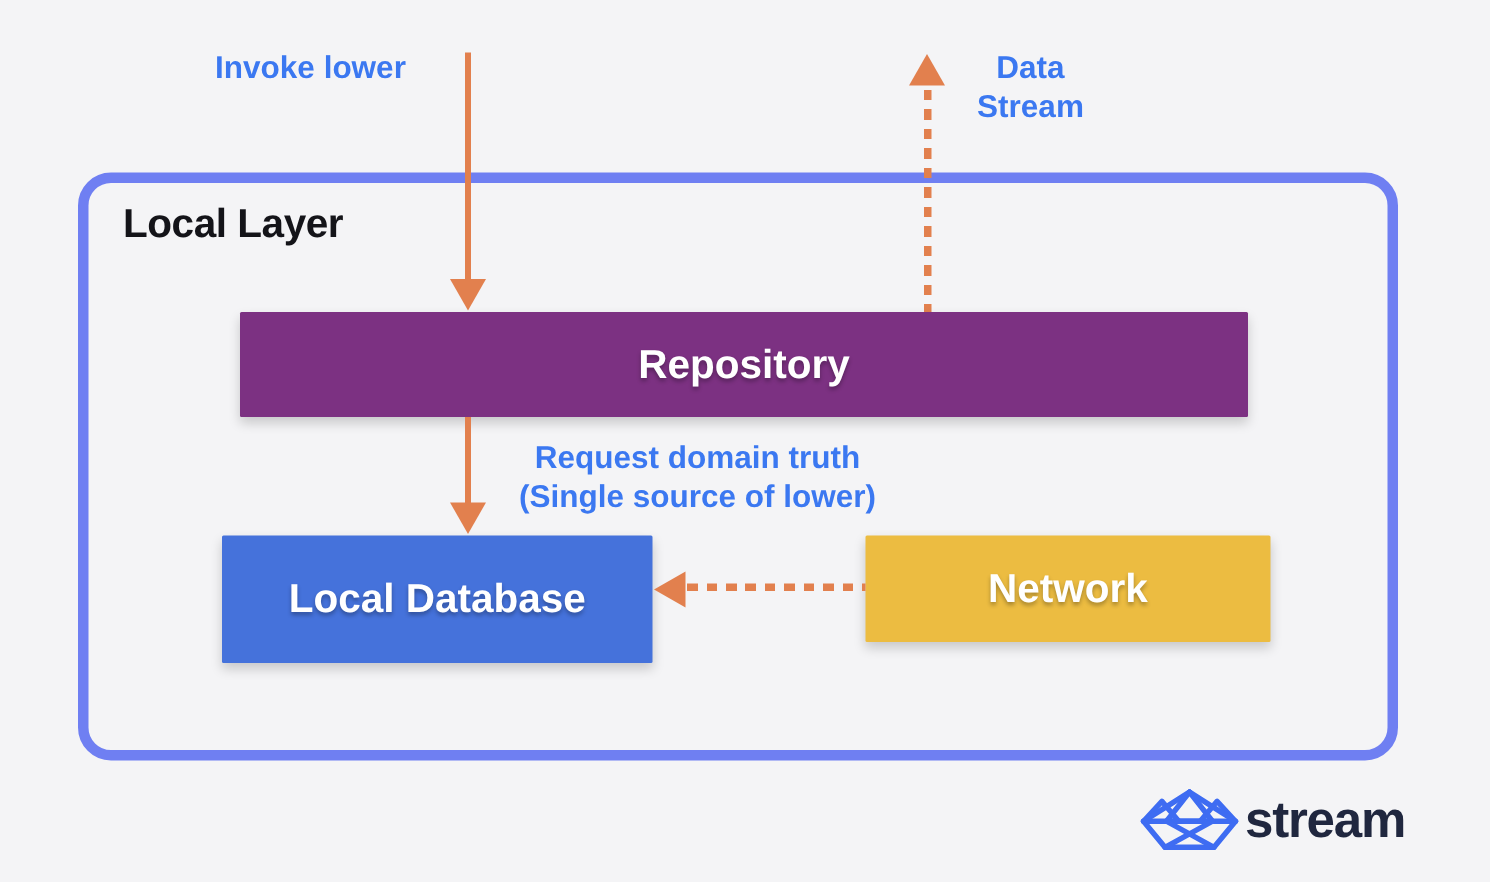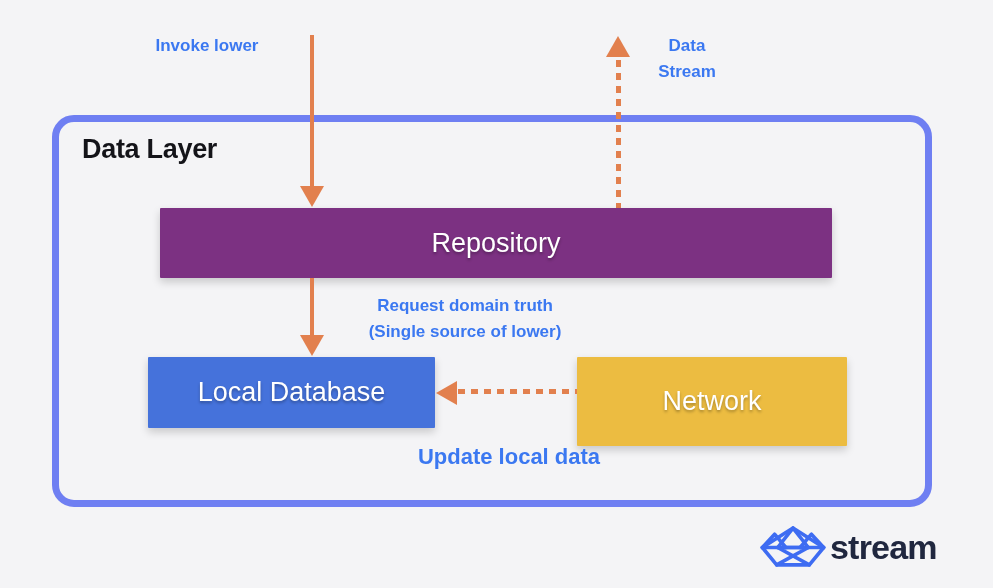--- a/index.html
+++ b/index.html
@@ -34,48 +34,48 @@
     letter-spacing: -0.3px;
   }
   
   .node {
     position: absolute;
     display: flex;
     align-items: center;
     justify-content: center;
     color: #ffffff;
     font-size: 27px;
-    font-weight: 400;
+    font-weight: 700;
     text-shadow: 0 2px 3px rgba(0,0,0,0.30);
     box-shadow: 0 4px 8px rgba(0,0,0,0.18);
     border-radius: 1px;
   }
   .node-repository {
     left: 160px; top: 208px;
     width: 672px; height: 70px;
     background: #7c3182;
   }
   .node-local-database {
     left: 148px; top: 357px;
-    width: 287px; height: 71px;
+    width: 287px; height: 85px;
     background: #4572db;
   }
   .node-network {
     left: 577px; top: 357px;
-    width: 270px; height: 89px;
+    width: 270px; height: 71px;
     background: #ecbc41;
   }
   
   .anno {
     position: absolute;
     color: #3b78f1;
     font-weight: 700;
     text-align: center;
     line-height: 26px;
-    font-size: 17px;
+    font-size: 21px;
   }
   .anno-invoke   { left: 107px; top: 33px;  width: 200px; }
   .anno-stream   { left: 637px; top: 33px;  width: 100px; }
   .anno-request  { left: 315px; top: 293px; width: 300px; }
   .anno-update   { left: 359px; top: 444px; width: 300px; font-size: 22px; }
   
   .arrow-line-v {
     position: absolute;
     width: 4px;
     background: #e2804e;
@@ -135,21 +135,21 @@
     letter-spacing: -0.8px;
     margin-left: 2px;
   }
 </style>
 </head>
 <body>
 
 <div class="canvas">
 
   <div class="frame"></div>
-  <div class="frame-title">Data Layer</div>
+  <div class="frame-title">Local Layer</div>
 
   <div class="anno anno-invoke">
     <span>Invoke lower</span><br>
   </div>
 
   <div class="anno anno-stream">
     <span>Data</span><br>
     <span>Stream</span>
   </div>
 
@@ -175,23 +175,20 @@
     <span>Local Database</span>
   </div>
 
   <div class="node node-network">
     <span>Network</span>
   </div>
 
   <div class="arrow-line-h-dashed" id="arr-net-line"></div>
   <div class="head head-left" id="arr-net-head"></div>
 
-  <div class="anno anno-update">
-    <span>Update local data</span>
-  </div>
 
   <div class="logo">
     <svg class="logo-boat" viewBox="0 0 132 92" fill="none" stroke="#3e6cf2" stroke-width="7" stroke-linejoin="round" stroke-linecap="round">
       <path d="M6,46 L34,80 L98,80 L126,46 Z"></path>
       <path d="M66,8 L36,46 L96,46 Z"></path>
       <path d="M6,46 L30,20 L52,46"></path>
       <path d="M126,46 L102,20 L80,46"></path>
       <path d="M36,46 L98,80"></path>
       <path d="M96,46 L34,80"></path>
       <path d="M66,8 L6,46"></path>

